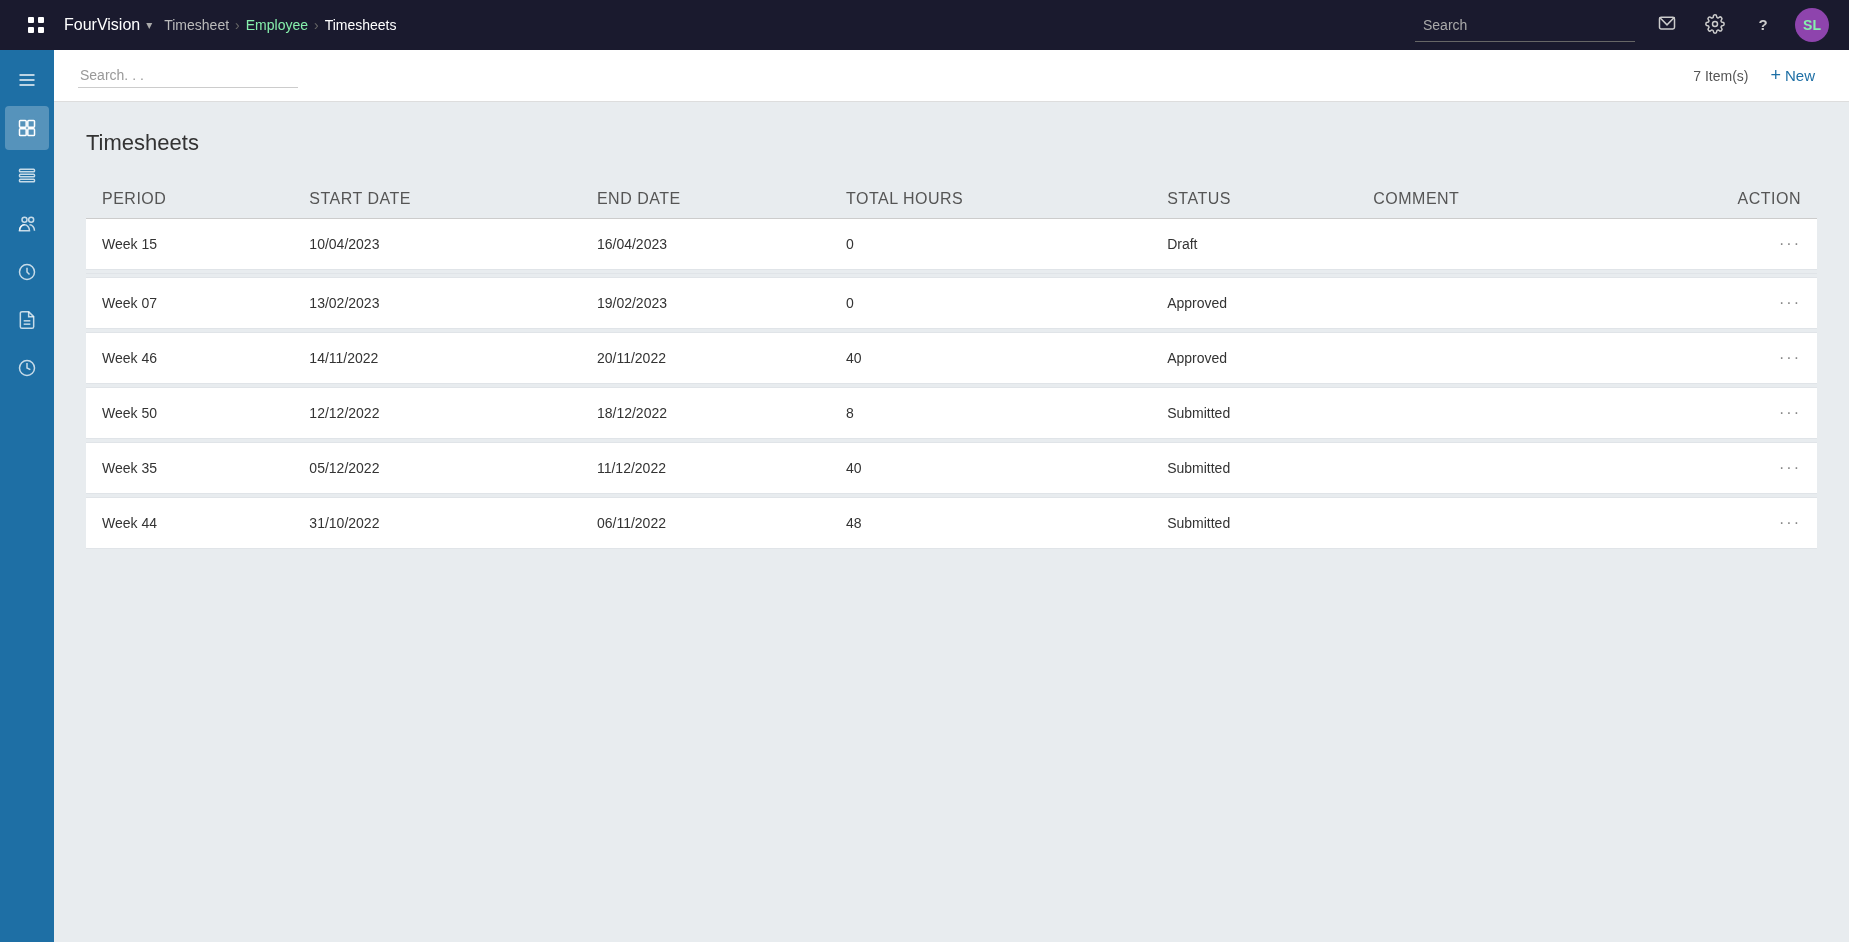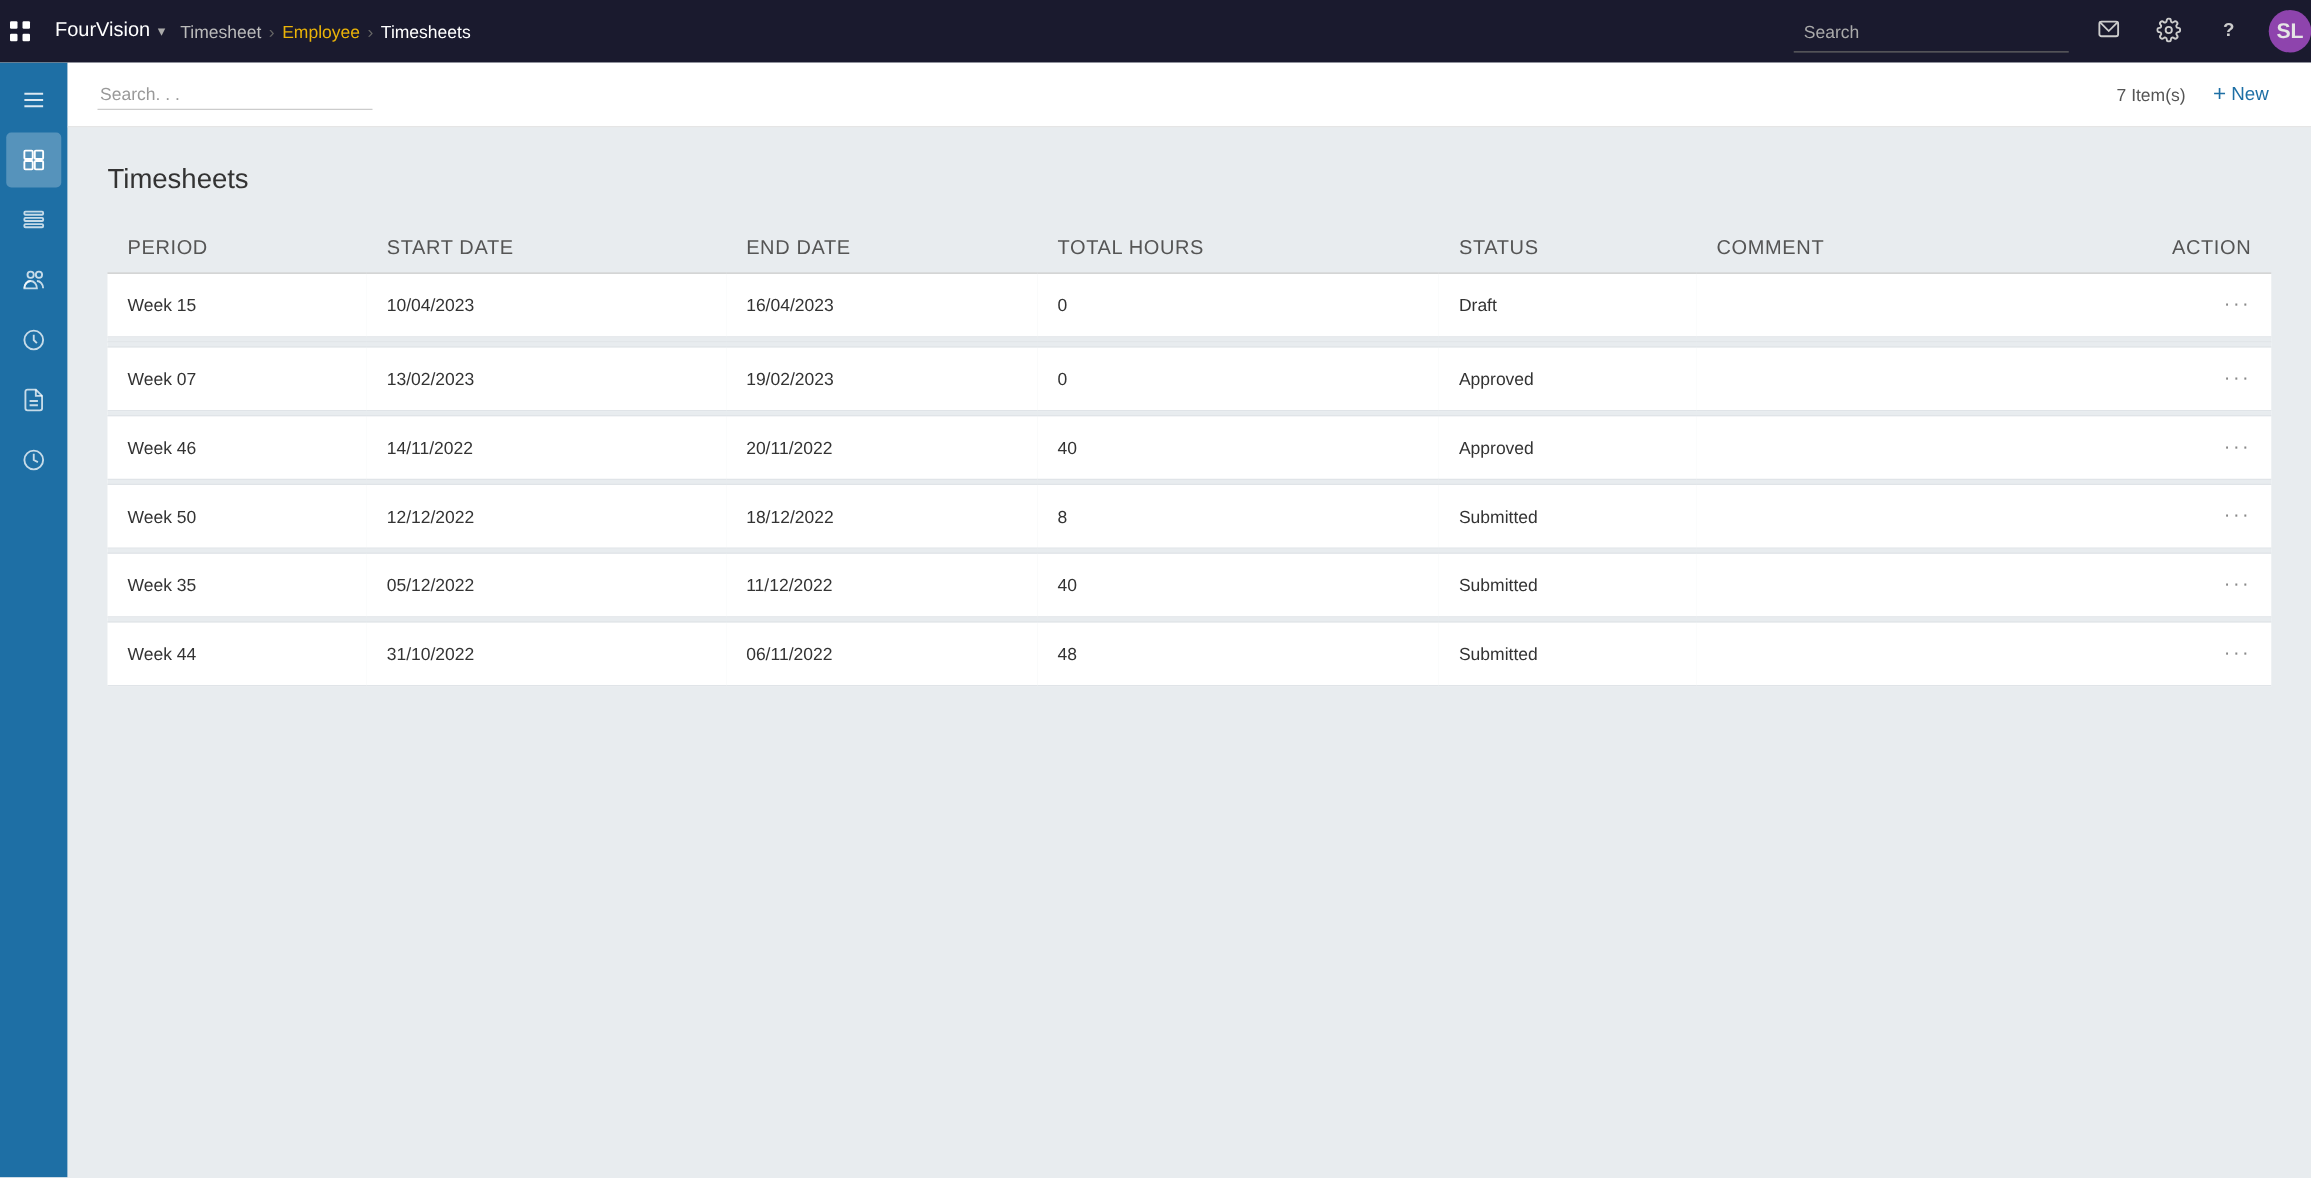--- a/index.html
+++ b/index.html
@@ -4,21 +4,21 @@
   <style>
     * { margin: 0; padding: 0; box-sizing: border-box; }
     body { font-family: 'Segoe UI', Arial, sans-serif; font-size: 14px; background: #e8ecef; display: flex; flex-direction: column; height: 942px; width: 1849px; overflow: hidden; }
 
     
     .top-nav {
       background: #1a1a2e;
       height: 50px;
       display: flex;
       align-items: center;
-      padding: 0 0;
+      padding: 0 20px;
       gap: 12px;
       flex-shrink: 0;
     }
     .nav-grid-icon {
       color: white;
       font-size: 18px;
       cursor: pointer;
       width: 32px;
       display: flex; align-items: center; justify-content: center;
     }
@@ -54,21 +54,21 @@
     .nav-search-input::placeholder { color: #aaa; }
     .nav-icon-btn {
       background: none; border: none; color: #ccc;
       cursor: pointer; font-size: 18px;
       display: flex; align-items: center; justify-content: center;
       width: 32px; height: 32px;
     }
     .avatar {
       width: 34px; height: 34px; border-radius: 50%;
       background: #8e44ad;
-      color: #e5e5e5; font-size: 17px; font-weight: 600;
+      color: #86efac; font-size: 14px; font-weight: 600;
       display: flex; align-items: center; justify-content: center;
       cursor: pointer;
     }
 
     
     .main-layout {
       display: flex;
       flex: 1;
       overflow: hidden;
     }
@@ -202,21 +202,21 @@
       <rect x="12" y="12" width="6" height="6" rx="1"></rect>
     </svg>
   </div>
   <div class="nav-brand">
     <span>FourVision</span>
     <span class="chevron">▾</span>
   </div>
   <div class="breadcrumb">
     <span style="color:#bbb;cursor:pointer;">Timesheet</span>
     <span class="sep">›</span>
-    <span style="color:#eab308;cursor:pointer;">Employee</span>
+    <span style="color:#86efac;cursor:pointer;">Employee</span>
     <span class="sep">›</span>
     <span class="active">Timesheets</span>
   </div>
   <div class="nav-right">
     <input type="text" class="nav-search-input" placeholder="Search" style="">
     <button class="nav-icon-btn" title="Messages">
       <svg viewBox="0 0 24 24" width="20" height="20" fill="none" stroke="#ccc" stroke-width="1.8">
         <rect x="3" y="4" width="18" height="14" rx="2"></rect>
         <polyline points="3,4 12,13 21,4"></polyline>
       </svg>

